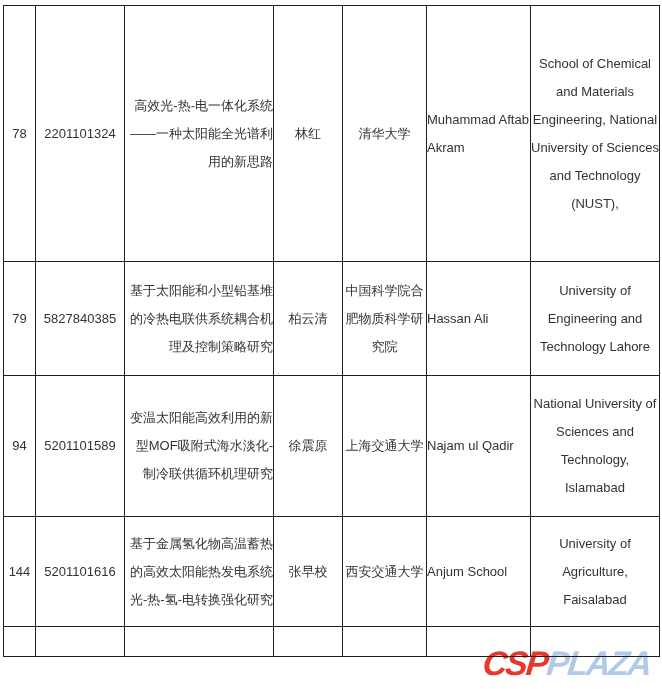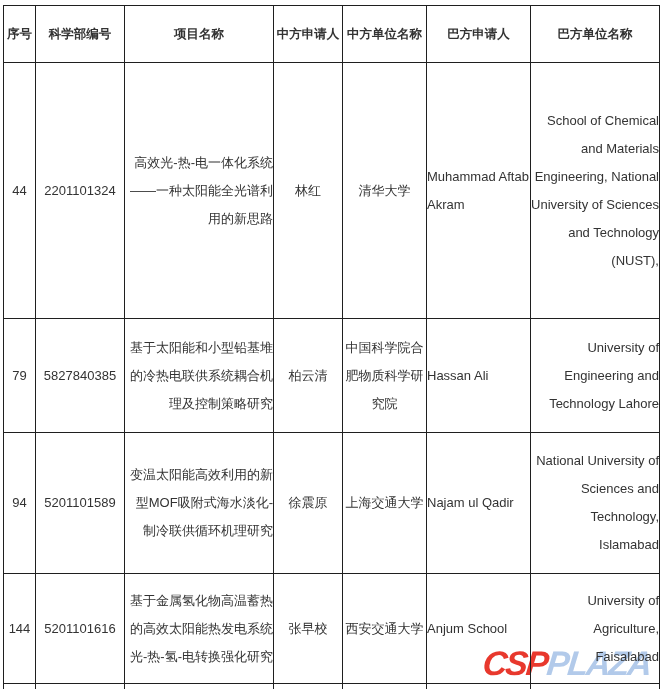--- a/index.html
+++ b/index.html
@@ -52,51 +52,42 @@
   tr.hdr{height:57px;}
   tr.r1{height:256px;}
   tr.r2{height:114px;}
   tr.r3{height:141px;}
   tr.r4{height:110px;}
   tr.r5{height:30px;}
 
   .c-seq,.c-code,.c-cnapp,.c-cnorg{text-align:center;}
   .c-pkapp{text-align:left;padding:0 13px;}
   .c-proj{text-align:right;padding:0 2px 0 4px;word-break:break-all;}
-  .c-pkorg{text-align:right;padding:0 12px 0 4px;}
+  .c-pkorg{text-align:center;padding:0 12px 0 4px;}
 </style>
 </head>
 <body>
 
 <div class="watermark">
   <span class="wm-csp">CSP</span><span class="wm-plaza">PLAZA</span>
 </div>
 
 <table class="grid">
   <colgroup>
     <col style="width:32px">
       <col style="width:89px">
       <col style="width:149px">
     <col style="width:69px">
       <col style="width:84px">
       <col style="width:104px">
       <col style="width:129px">
   </colgroup>
   <tbody>
-      <tr class="hdr">
-    <th>序号</th>
-    <th>科学部编号</th>
-    <th>项目名称</th>
-    <th>中方申请人</th>
-    <th>中方单位名称</th>
-    <th>巴方申请人</th>
-    <th>巴方单位名称</th>
-  </tr>
   <tr class="r1">
-    <td class="c-seq">44</td>
+    <td class="c-seq">78</td>
     <td class="c-code">2201101324</td>
     <td class="c-proj">高效光-热-电一体化系统——一种太阳能全光谱利用的新思路</td>
     <td class="c-cnapp">林红</td>
     <td class="c-cnorg">清华大学</td>
     <td class="c-pkapp">Muhammad Aftab Akram</td>
     <td class="c-pkorg">School of Chemical and Materials Engineering, National University of Sciences and Technology (NUST),</td>
   </tr>
   <tr class="r2">
     <td class="c-seq">79</td>
     <td class="c-code">5827840385</td>

